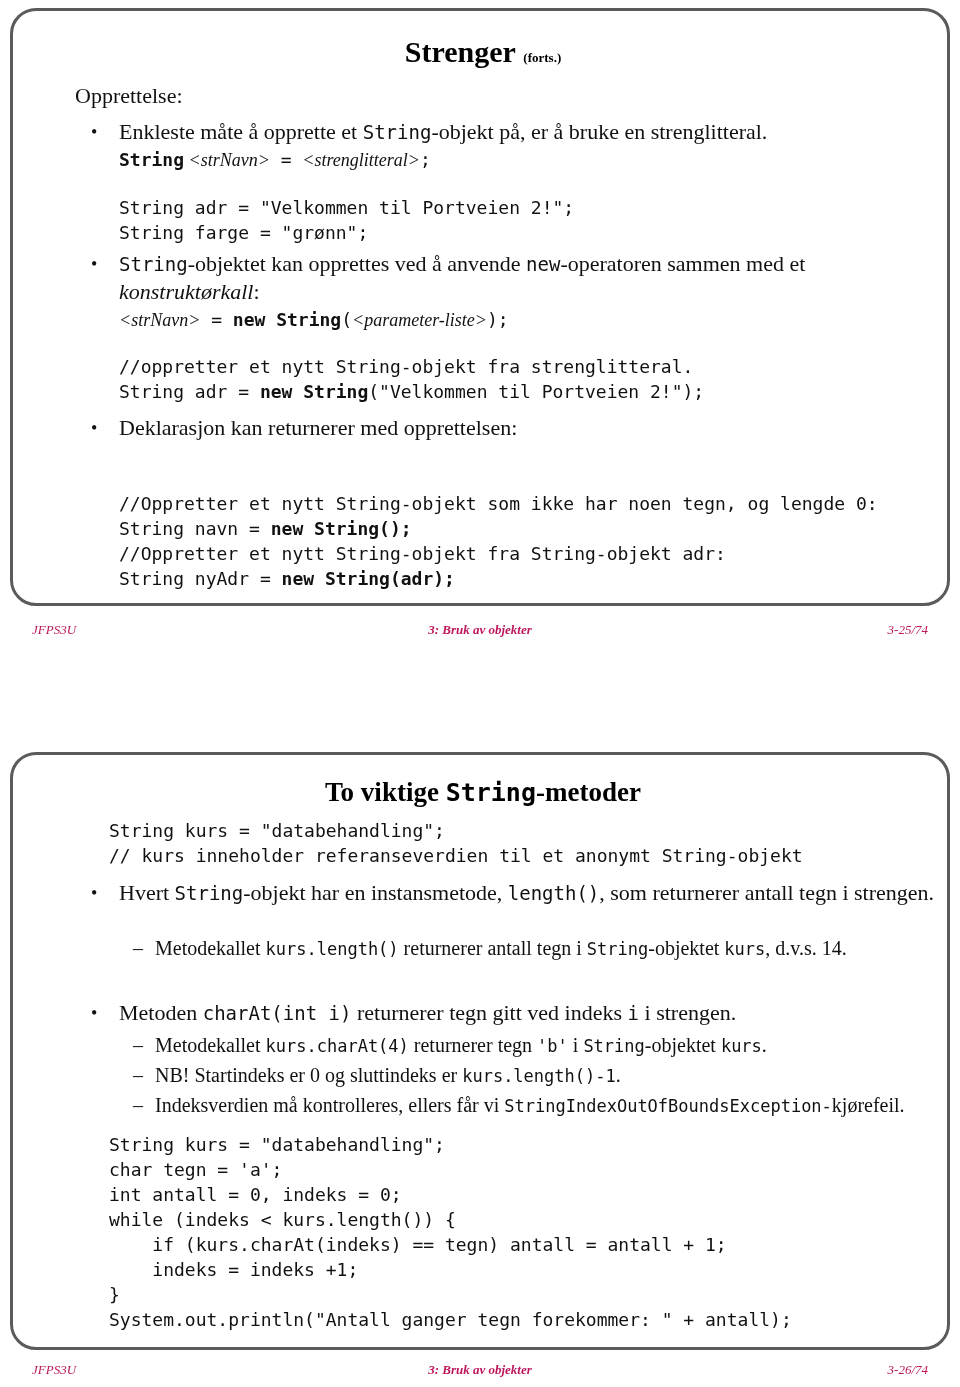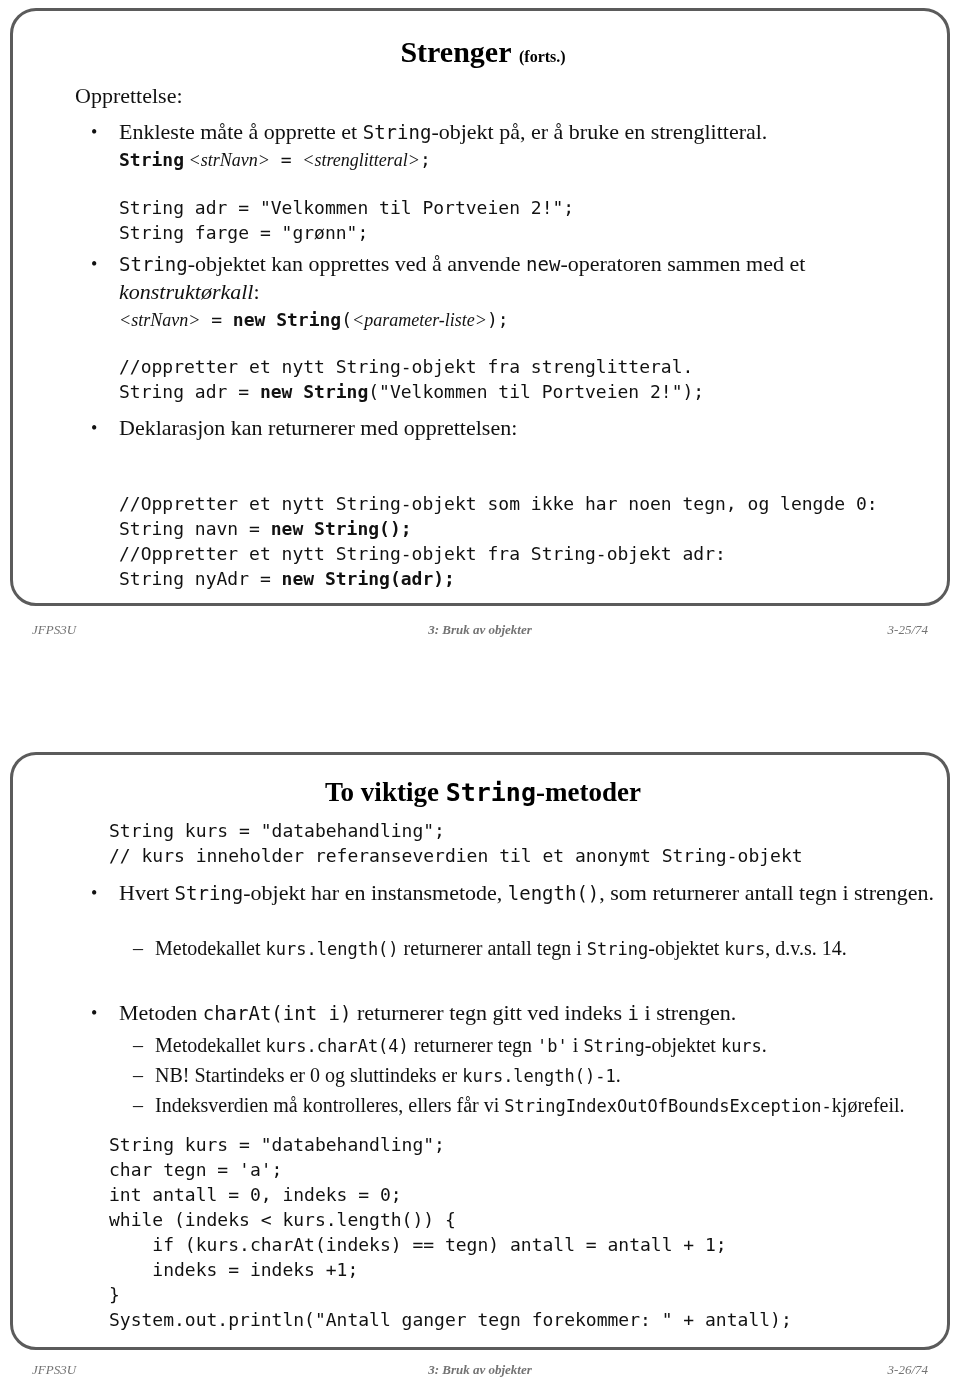--- a/index.html
+++ b/index.html
@@ -32,21 +32,21 @@
   .slide-2 { left: 10px;  top: 752px; width: 940px; height: 598px; }
 
   .footer {
     position: absolute;
     left: 10px;
     width: 940px;
     height: 20px;
     font-family: "Liberation Serif", serif;
     font-style: italic;
     font-size: 13px;
-    color: #737373;
+    color: #be185d;
   }
   .footer-1 { top: 622px; }
   .footer-2 { top: 1362px; }
   .footer .f-left   { position: absolute; left: 22px;  top: 0; }
   .footer .f-center { position: absolute; left: 0; width: 940px; text-align: center; top: 0; font-weight: bold; }
   .footer .f-right  { position: absolute; right: 22px; top: 0; text-align: right; }
 
   
   .slide-title {
     text-align: center;
@@ -54,21 +54,21 @@
     color: #000;
     white-space: nowrap;
   }
   .title-1 {
     position: absolute;
     left: 0; top: 24px; width: 940px;
     font-family: "Liberation Serif", serif;
     font-size: 30px;
   }
   .title-1 .sub {
-    font-size: 16px;
+    font-size: 13px;
     font-weight: bold;
   }
   .title-2 {
     position: absolute;
     left: 0; top: 22px; width: 940px;
     font-family: "Liberation Serif", serif;
     font-size: 27px;
   }
   .title-2 .mono-bold {
     font-family: "DejaVu Sans Mono", monospace;

